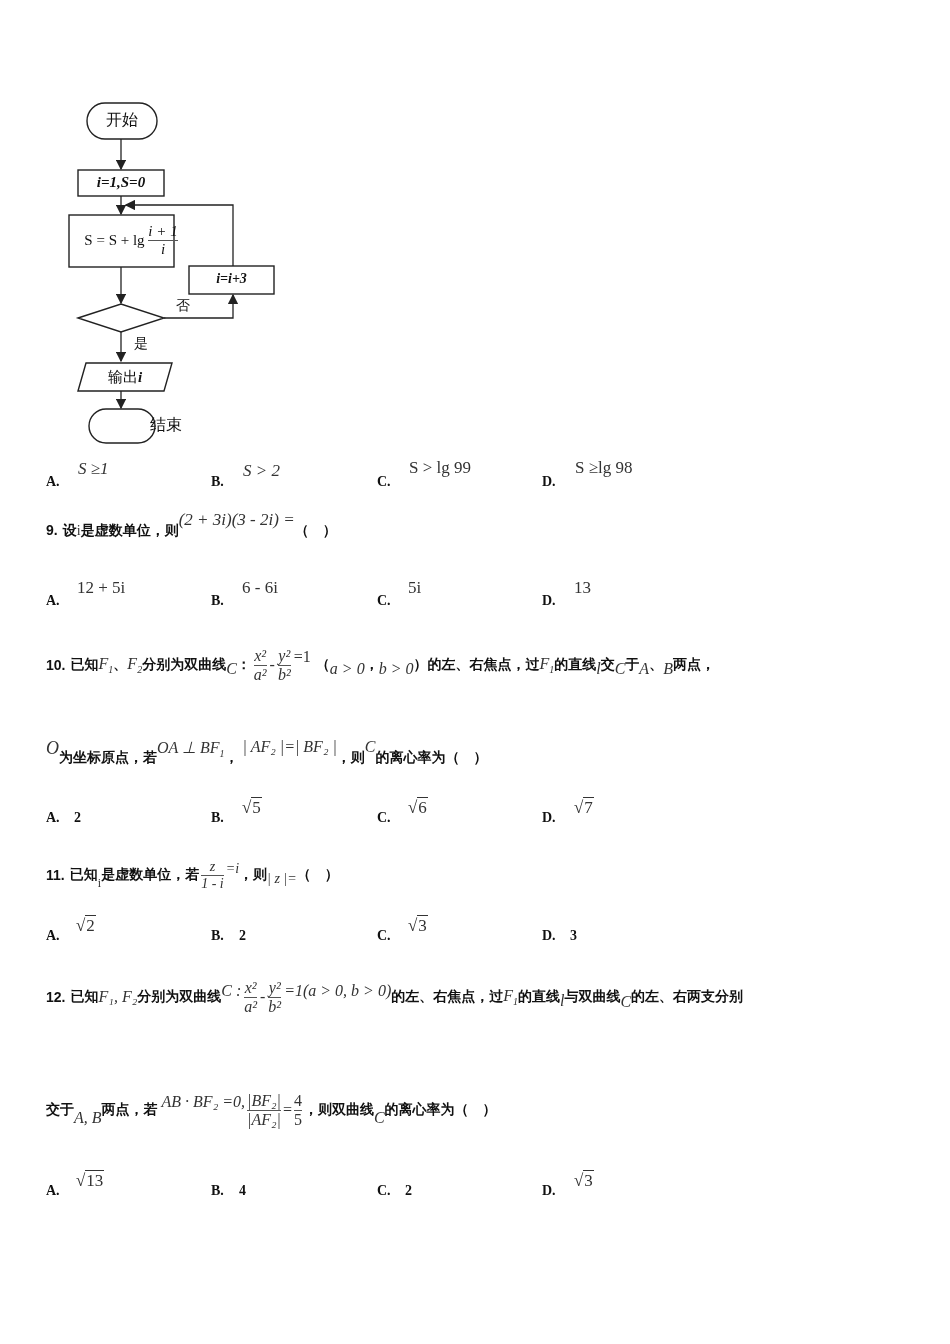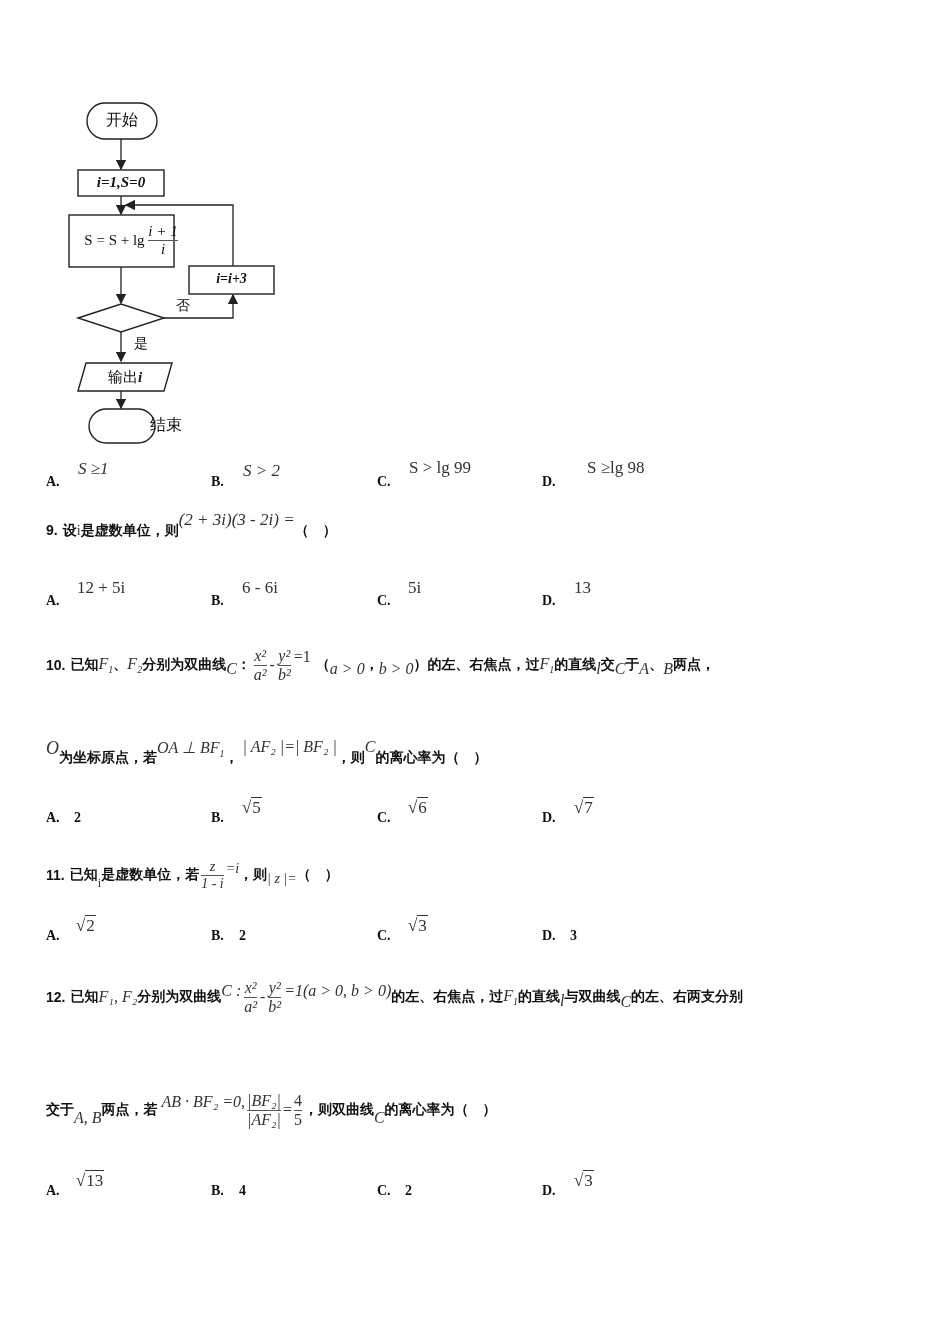--- a/index.html
+++ b/index.html
@@ -73,21 +73,21 @@
 </div>
 
 <div>
   <span class="abs opt-label" style="left:46px;top:474px;">A.</span>
   <span class="abs optmath mi" style="left:78px;top:459px;">S ≥1</span>
   <span class="abs opt-label" style="left:211px;top:474px;">B.</span>
   <span class="abs optmath mi" style="left:243px;top:461px;">S &gt; 2</span>
   <span class="abs opt-label" style="left:377px;top:474px;">C.</span>
   <span class="abs optmath" style="left:409px;top:458px;">S &gt; lg 99</span>
   <span class="abs opt-label" style="left:542px;top:474px;">D.</span>
-  <span class="abs optmath" style="left:587px;top:458px;">S ≥lg 98</span>
+  <span class="abs optmath" style="left:575px;top:458px;">S ≥lg 98</span>
 </div>
 
 <div>
   <div class="abs" style="left:46px;top:520px;white-space:nowrap;">
     <span class="num">9.</span>
     <span class="cjk">设</span><span class="math" style="font-size:14px;">i</span><span class="cjk">是虚数单位，则</span><span class="math mi" style="position:relative;top:-10px;font-size:17px;">(2 + 3i)(3 - 2i) =</span><span class="cjk">（　）</span>
   </div>
   <span class="abs opt-label" style="left:46px;top:593px;">A.</span>
   <span class="abs optmath" style="left:77px;top:578px;">12 + 5i</span>
   <span class="abs opt-label" style="left:211px;top:593px;">B.</span>

